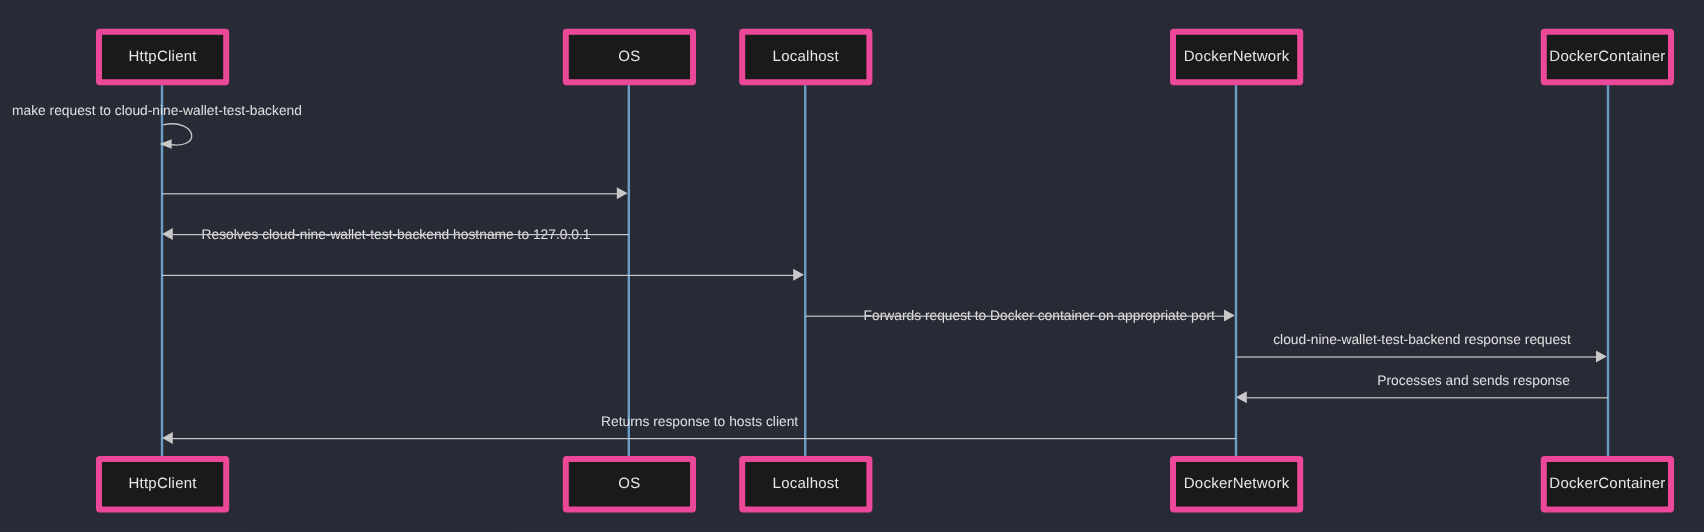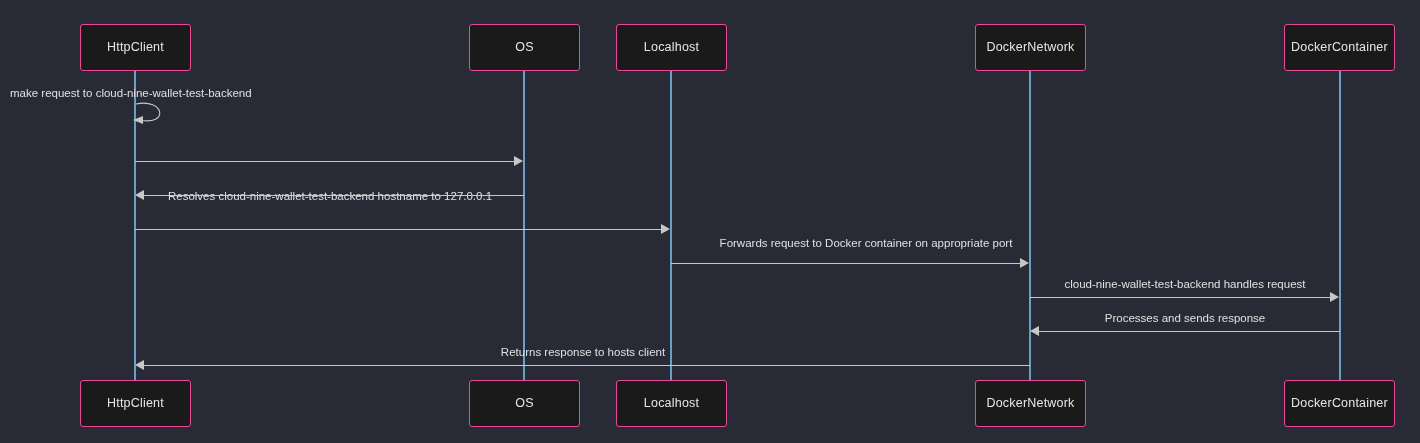--- a/index.html
+++ b/index.html
@@ -11,21 +11,21 @@
     position: relative;
     width: 1420px;
     height: 443px;
     background: #282a36;
     font-family: "Liberation Sans", sans-serif;
     overflow: hidden;
   }
   .actor-box {
     position: absolute;
     background: #1a1a1a;
-    border: 1px solid #ec4899;
+    border: 5px solid #ec4899;
     border-radius: 3px;
     box-sizing: border-box;
     display: flex;
     align-items: center;
     justify-content: center;
   }
   .actor-label {
     color: #e6e6e6;
     font-size: 12.5px;
     letter-spacing: 0.2px;
@@ -122,29 +122,29 @@
   <div class="msg-line" style="left:135px; top:161px; width:380px;"></div>
   <div class="arrowhead right" style="left:514px; top:156px;"></div>
 
   <div class="msg-label center" style="left:330px; top:191px;">Resolves cloud-nine-wallet-test-backend hostname to 127.0.0.1</div>
   <div class="msg-line" style="left:144px; top:195px; width:380px;"></div>
   <div class="arrowhead left" style="left:135px; top:190px;"></div>
 
   <div class="msg-line" style="left:135px; top:229px; width:527px;"></div>
   <div class="arrowhead right" style="left:661px; top:224px;"></div>
 
-  <div class="msg-label center" style="left:850px; top:238px;padding-left:32px;">Forwards request to Docker container on appropriate port</div>
+  <div class="msg-label center" style="left:850px; top:259px;padding-left:32px;">Forwards request to Docker container on appropriate port</div>
   <div class="msg-line" style="left:671px; top:263px; width:349px;"></div>
   <div class="arrowhead right" style="left:1020px; top:258px;"></div>
 
-  <div class="msg-label center" style="left:1185px; top:279px;">cloud-nine-wallet-test-backend handles request</div>
+  <div class="msg-label center" style="left:1185px; top:279px;">cloud-nine-wallet-test-backend response request</div>
   <div class="msg-line" style="left:1030px; top:297px; width:300px;"></div>
   <div class="arrowhead right" style="left:1330px; top:292px;"></div>
 
-  <div class="msg-label center" style="left:1185px; top:313px;">Processes and sends response</div>
+  <div class="msg-label center" style="left:1228px; top:313px;">Processes and sends response</div>
   <div class="msg-line" style="left:1039px; top:331px; width:301px;"></div>
   <div class="arrowhead left" style="left:1030px; top:326px;"></div>
 
   <div class="msg-label center" style="left:583px; top:347px;">Returns response to hosts client</div>
   <div class="msg-line" style="left:144px; top:365px; width:886px;"></div>
   <div class="arrowhead left" style="left:135px; top:360px;"></div>
 
 </div>
 
 </body></html>

